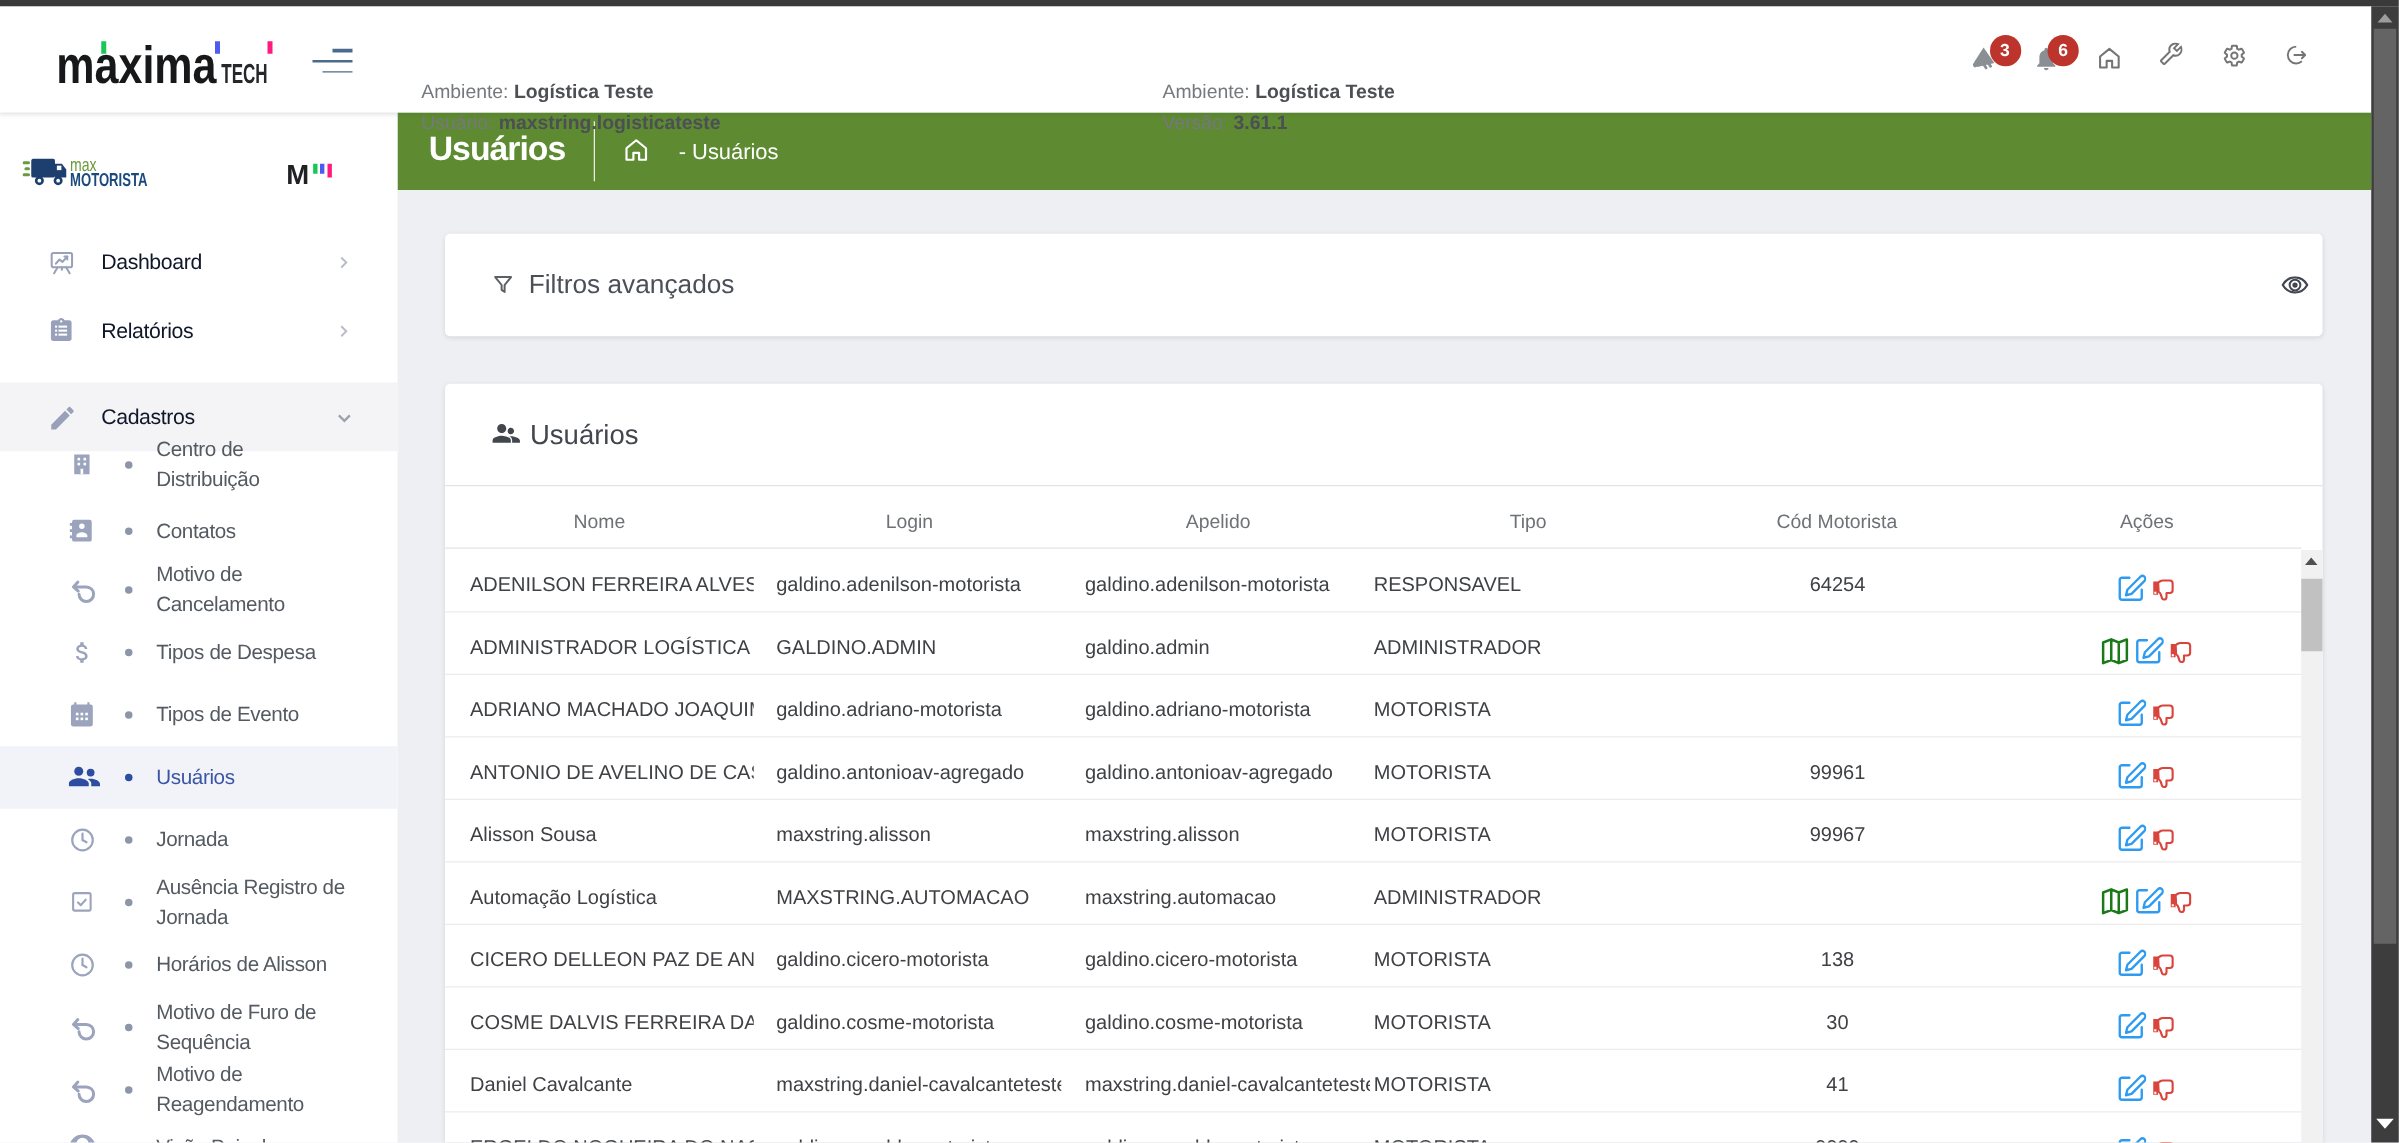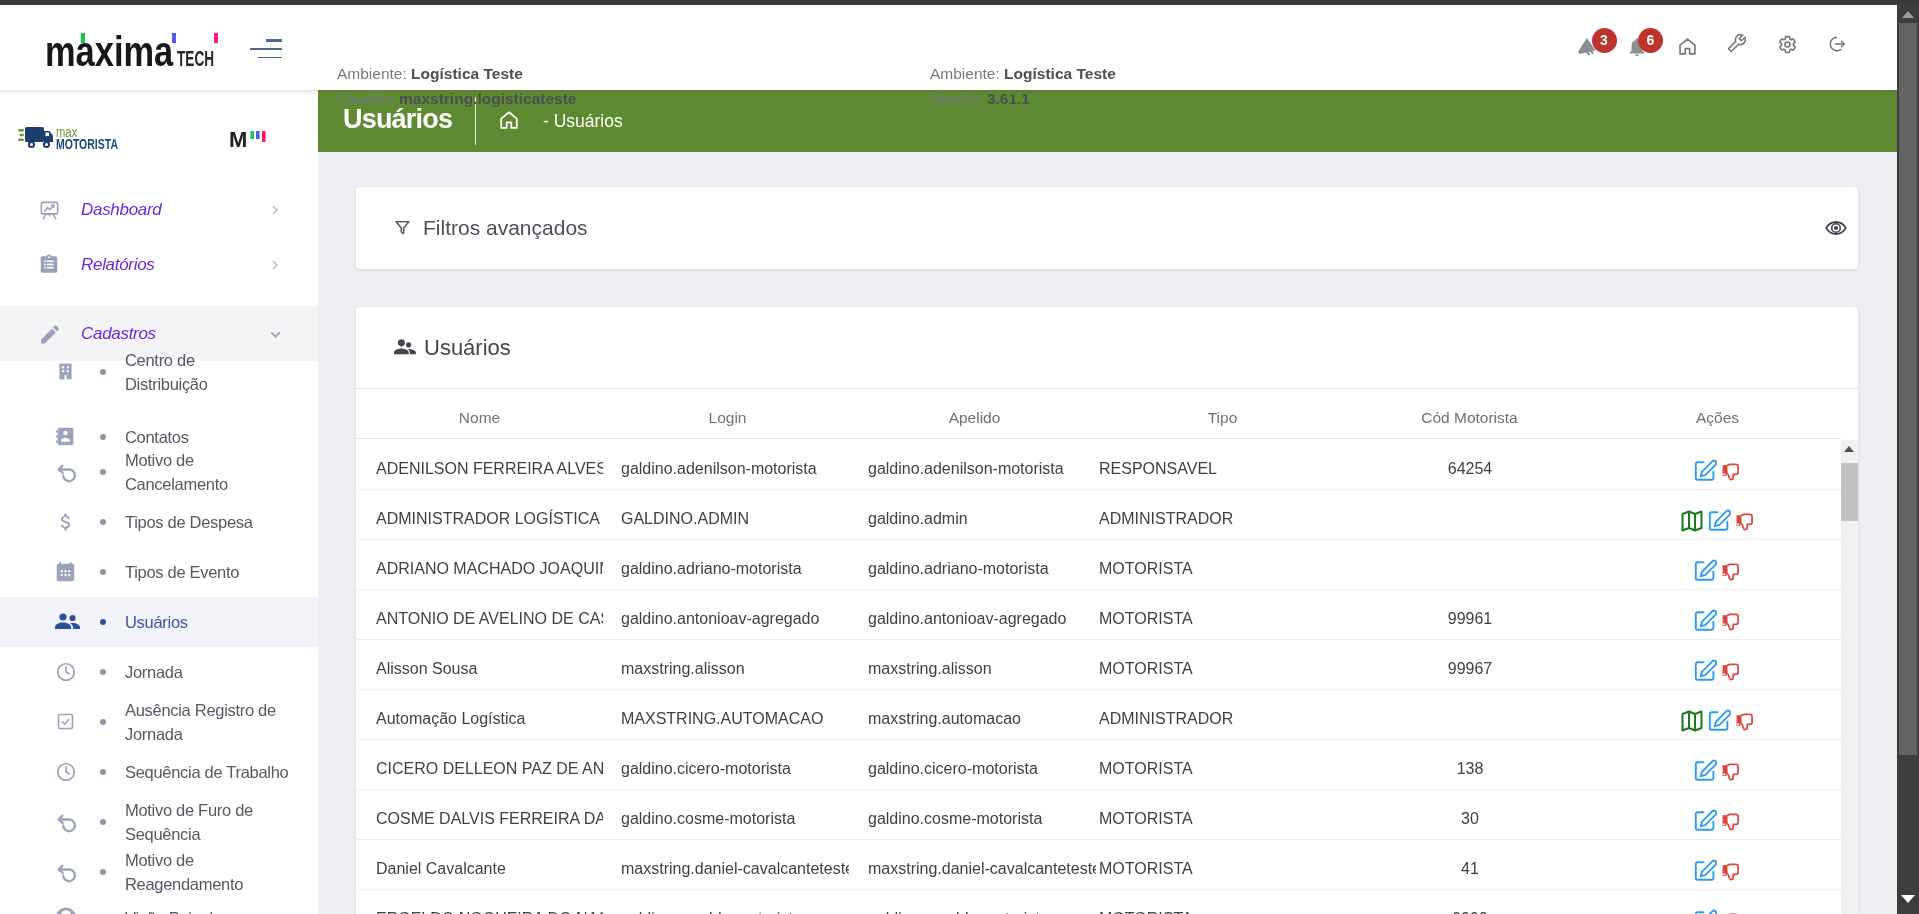--- a/index.html
+++ b/index.html
@@ -24,21 +24,21 @@
 .hico { display:flex; align-items:center; justify-content:center; }
 .hico svg { position:relative; }
 .hico { position:relative; width:24px; height:24px; }
 .badge { position:absolute; top:-3.5px; left:16.5px; width:25px; height:25px; border-radius:50%; background:#bc342b; color:#fff; font-size:14px; font-weight:bold; display:flex; align-items:center; justify-content:center; }
 
 #sidebar { left:0; top:90px; width:318px; height:824px; background:#ffffff; z-index:30; overflow:hidden; box-shadow:inset 0 6px 6px -6px rgba(0,0,0,0.12); }
 #sblogo { position:absolute; left:18px; top:24px; }
 #mlogo { position:absolute; left:228px; top:30px; }
 .mi { position:absolute; left:0; width:318px; height:55px; }
 .mi .ic { position:absolute; left:38px; top:50%; transform:translateY(-50%); width:23px; height:23px; color:#98a1b9; }
-.mi .tx { position:absolute; left:81px; top:50%; transform:translateY(-50%); font-size:17px; letter-spacing:-0.3px; color:#6d28d9;font-style:italic; }
+.mi .tx { position:absolute; left:81px; top:50%; transform:translateY(-50%); font-size:17px; letter-spacing:-0.3px; color:#0f172a; }
 .mi .ch { position:absolute; right:38px; top:50%; transform:translateY(-50%); width:10px; height:10px; }
 .smi { position:absolute; left:0; width:318px; }
 .smi .ic { position:absolute; left:55px; width:22px; height:22px; color:#9ba4bc; }
 .smi .dot { position:absolute; left:100px; width:6px; height:6px; border-radius:50%; background:#8d95a9; }
 .smi .tx { position:absolute; left:125px; font-size:16.5px; letter-spacing:-0.3px; color:#545a62; line-height:24px; }
 
 #greenbar { left:318px; top:90px; width:1579px; height:62px; background:#5e8a32; z-index:20; }
 #greenbar h1 { position:absolute; left:25px; top:14px; font-size:27px; font-weight:bold; color:#fff; letter-spacing:-0.8px; }
 #gb-div { position:absolute; left:157px; top:7px; width:1px; height:48px; background:rgba(255,255,255,0.85); }
 #gb-crumb { position:absolute; left:225px; top:21px; font-size:17.5px; color:#fff; }
@@ -230,21 +230,21 @@
               <rect x="13.5" y="6" width="2.4" height="2.4"></rect>
               <rect x="8" y="10.5" width="2.4" height="2.4"></rect>
               <rect x="13.5" y="10.5" width="2.4" height="2.4"></rect>
               <rect x="10.8" y="16" width="2.4" height="5"></rect>
             </g>
           </svg>
         </div>
      <div class="dot" style="top:22px;"></div>
      <div class="tx" style="top:50%;transform:translateY(-50%);">Centro de<br>Distribuição</div>
   </div>
-      <div class="smi" style="top:322px;height:50px;padding-left:29px;">
+      <div class="smi" style="top:310px;height:50px;padding-left:29px;">
      <div class="ic" style="top:14px;">
           <svg width="21" height="21" viewBox="0 0 24 24" fill="#9ba4bc">
             <path d="M19 2H5a2 2 0 0 0-2 2v16a2 2 0 0 0 2 2h14a2 2 0 0 0 2-2V4a2 2 0 0 0-2-2zm-7 3.5A2.5 2.5 0 1 1 9.5 8 2.5 2.5 0 0 1 12 5.5zM17 18H7v-1.4c0-2 3.33-3.1 5-3.1s5 1.1 5 3.1z"></path>
             <g fill="#9ba4bc">
               <rect x="1" y="5" width="2" height="2.6"></rect>
               <rect x="1" y="10.7" width="2" height="2.6"></rect>
               <rect x="1" y="16.4" width="2" height="2.6"></rect>
             </g>
           </svg>
         </div>
@@ -320,21 +320,21 @@
      <div class="tx" style="top:50%;transform:translateY(-50%);">Ausência Registro de<br>Jornada</div>
   </div>
       <div class="smi" style="top:657px;height:50px;">
      <div class="ic" style="top:14px;">
           <svg width="22" height="22" viewBox="0 0 24 24" fill="none" stroke="#9ba4bc" stroke-width="1.9">
             <circle cx="12" cy="12" r="9"></circle>
             <path d="M12 6.5V12l3.5 2" stroke-linecap="round"></path>
           </svg>
         </div>
      <div class="dot" style="top:22px;"></div>
-     <div class="tx" style="top:50%;transform:translateY(-50%);">Sequência de Trabalho</div>
+     <div class="tx" style="top:50%;transform:translateY(-50%);">Horários de Alisson</div>
   </div>
       <div class="smi" style="top:707px;height:50px;">
      <div class="ic" style="top:14px;">
           <svg width="25" height="25" viewBox="0 0 24 24" fill="none" stroke="#9ba4bc" stroke-width="2.3">
             <path d="M7 4.5 3.6 8.2l3.7 3.2" fill="none" stroke-linecap="round" stroke-linejoin="round"></path>
             <path d="M4.2 8.2h9.3a5.6 5.6 0 1 1-5.6 5.6" fill="none" stroke-linecap="round"></path>
           </svg>
         </div>
      <div class="dot" style="top:22px;"></div>
      <div class="tx" style="top:50%;transform:translateY(-50%);">Motivo de Furo de<br>Sequência</div>

